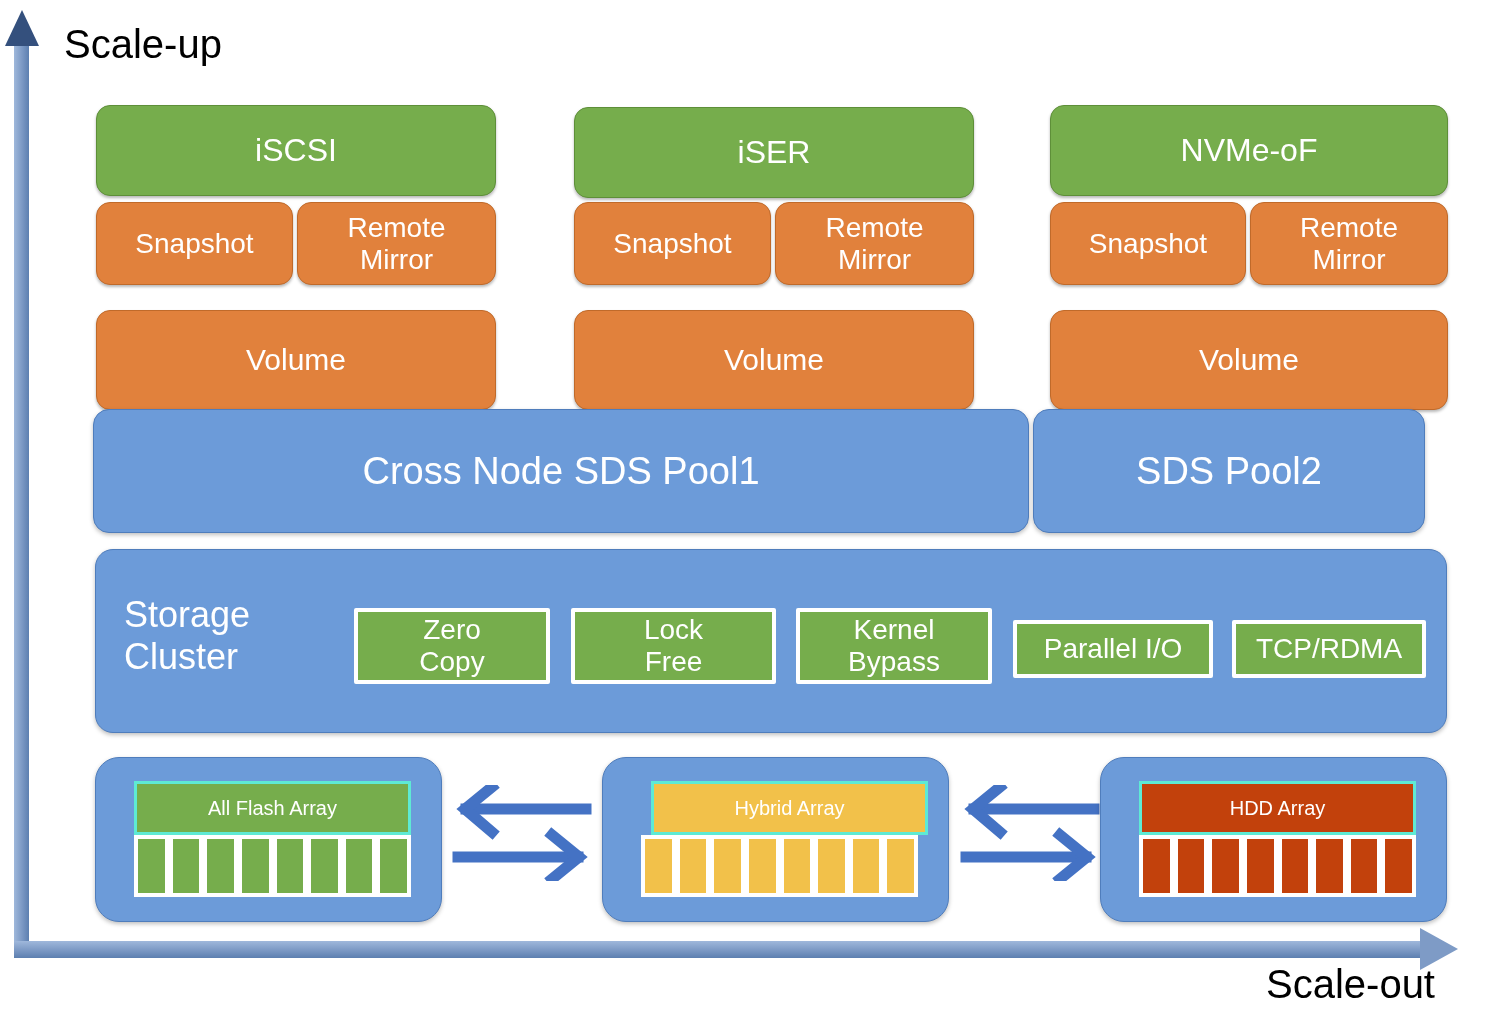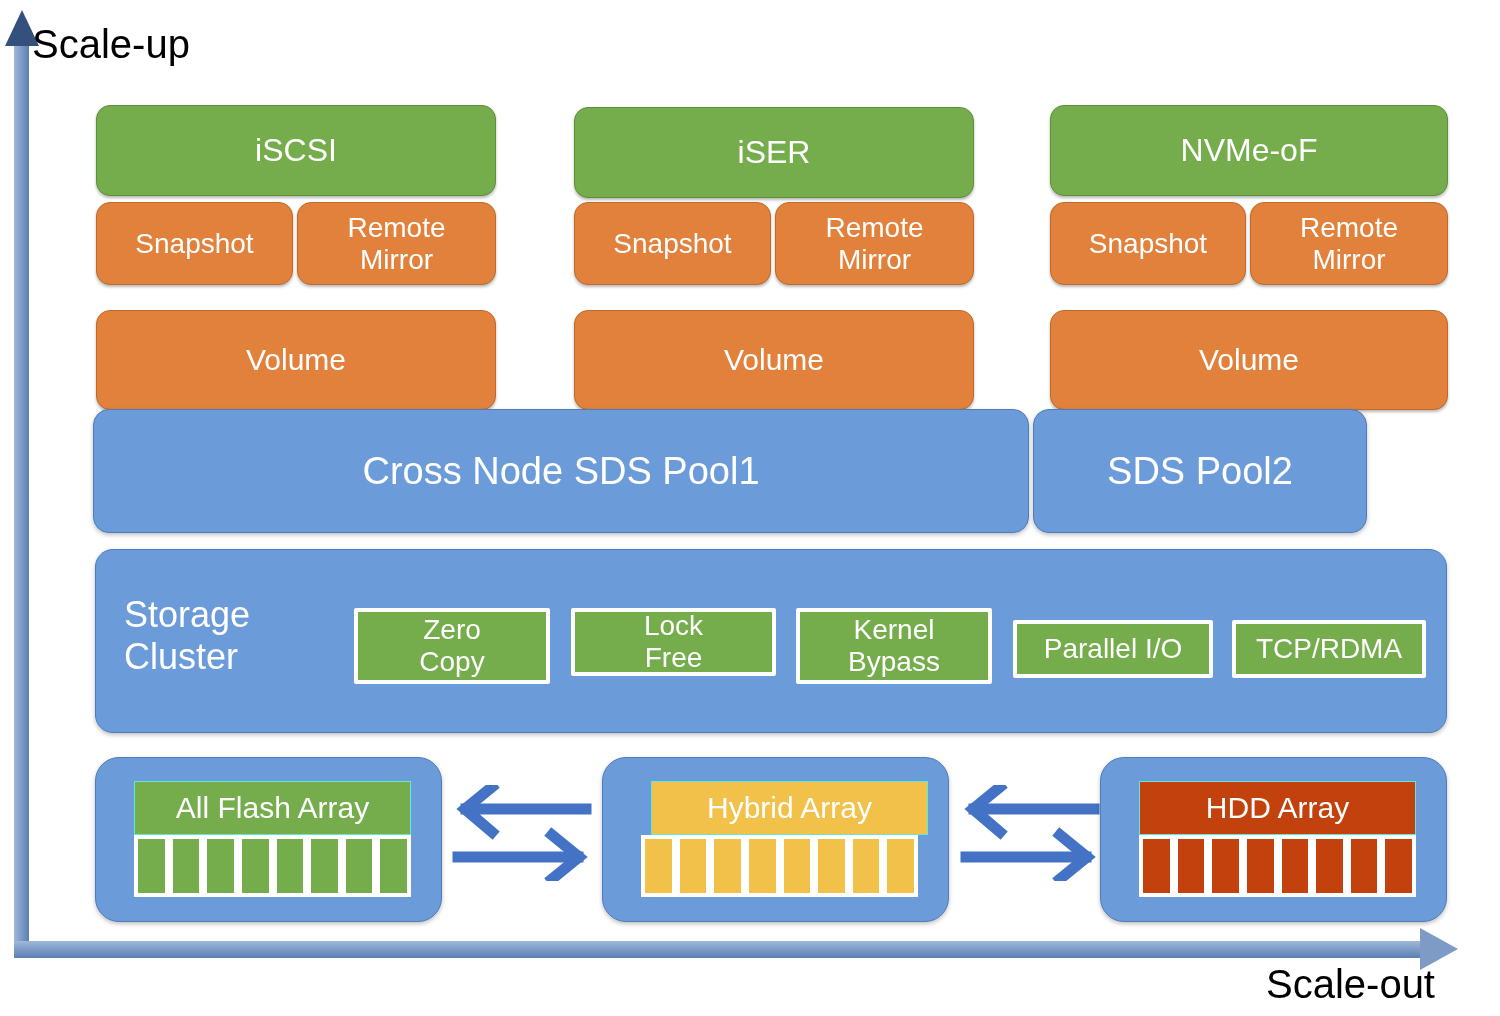--- a/index.html
+++ b/index.html
@@ -56,21 +56,21 @@
     border-bottom: 21px solid transparent;
     border-left: 38px solid #7E9BC6;
   }
   .axis-label {
     position: absolute;
     font-size: 40px;
     letter-spacing: 0px;
     color: #000;
     white-space: nowrap;
   }
-  #scaleup-label { left: 32px; top: 22px; }
+  #scaleup-label { left: 64px; top: 22px; }
   #scaleout-label { left: 1266px; top: 962px; }
 
   
   .rbox {
     position: absolute;
     box-sizing: border-box;
     display: flex;
     align-items: center;
     justify-content: center;
     text-align: center;
@@ -148,22 +148,22 @@
     border-radius: 24px;
     box-shadow: 0 2px 4px rgba(0,0,0,0.25);
   }
   .array-title {
     position: absolute;
     box-sizing: border-box;
     display: flex;
     align-items: center;
     justify-content: center;
     color: #ffffff;
-    font-size: 30px;
-    border: 1px solid #5eead4;
+    font-size: 20px;
+    border: 3px solid #5eead4;
   }
   .drive-strip {
     position: absolute;
     display: flex;
     justify-content: space-between;
   }
   .drive {
     box-sizing: border-box;
     border: 4px solid #ffffff;
     height: 100%;
@@ -204,29 +204,29 @@
 Mirror</div>
   <div class="rbox orange volume-box" style="left:574px; top:290px; width:400px; height:100px;">Volume</div>
 
   <div class="rbox green proto-box" style="left:1050px; top:105px; width:398px; height:91px;">NVMe-oF</div>
   <div class="rbox orange feature-box" style="left:1050px; top:202px; width:196px; height:83px;">Snapshot</div>
   <div class="rbox orange feature-box" style="left:1250px; top:202px; width:198px; height:83px;">Remote
 Mirror</div>
   <div class="rbox orange volume-box" style="left:1050px; top:290px; width:398px; height:100px;">Volume</div>
 
   <div class="rbox blue pool-box" style="left:93px;   top:409px; width:936px; height:124px;">Cross Node SDS Pool1</div>
-  <div class="rbox blue pool-box" style="left:1033px; top:409px; width:334px; height:124px;">SDS Pool2</div>
+  <div class="rbox blue pool-box" style="left:1033px; top:409px; width:392px; height:124px;">SDS Pool2</div>
 
   <div id="storage-cluster">
     <div id="storage-cluster-label">Storage
 Cluster</div>
 
     <div class="sq-feature" style="left:258px; top:58px; width:196px; height:76px;">Zero
 Copy</div>
-    <div class="sq-feature" style="left:475px; top:58px; width:205px; height:68px;">Lock
+    <div class="sq-feature" style="left:475px; top:58px; width:205px; height:76px;">Lock
 Free</div>
     <div class="sq-feature" style="left:700px; top:58px; width:196px; height:76px;">Kernel
 Bypass</div>
     <div class="sq-feature" style="left:1136px; top:70px; width:194px; height:58px;">TCP/RDMA</div>
     <div class="sq-feature" style="left:917px; top:70px; width:200px; height:58px;">Parallel I/O</div>
   </div>
 
   <div class="array-enclosure" style="left:95px; top:757px; width:347px; height:165px;">
     <div class="array-title t-green" style="left:38px; top:23px; width:277px; height:54px;">All Flash Array</div>
     <div class="drive-strip" id="drives-flash" style="left:38px; top:77px; width:277px; height:62px;">

